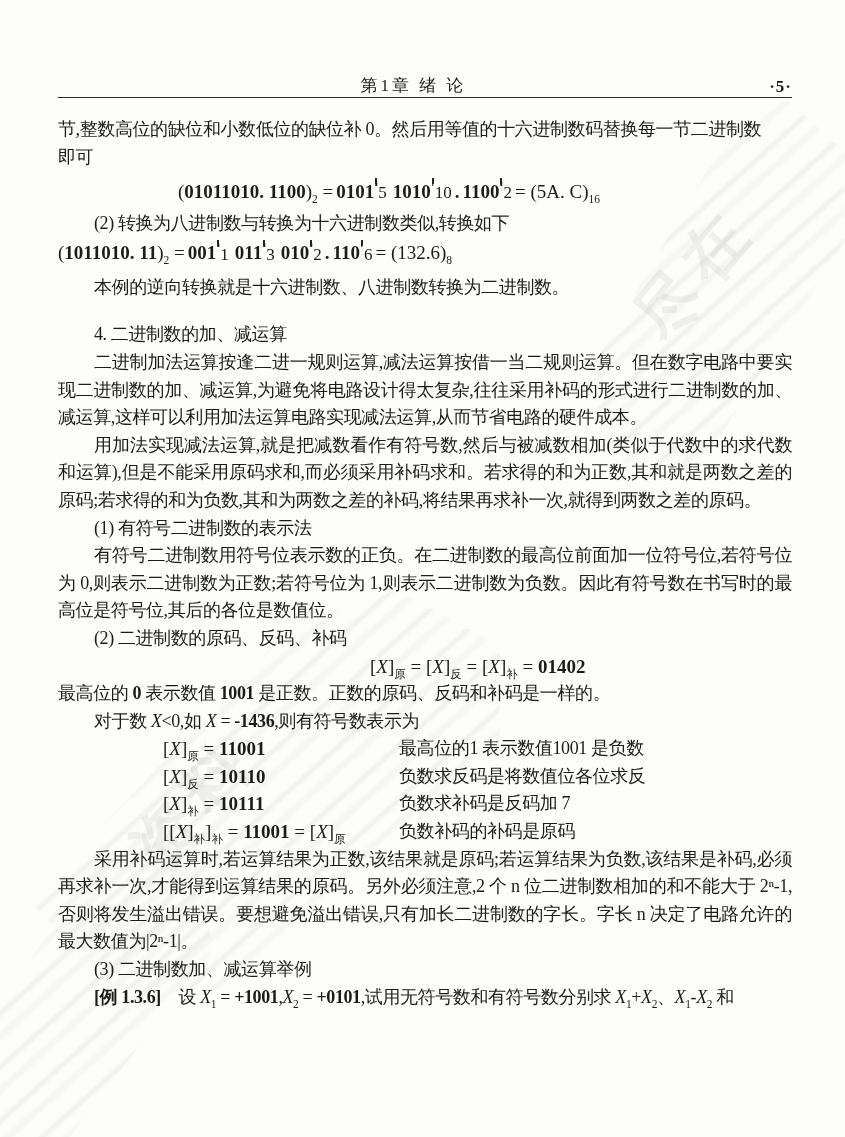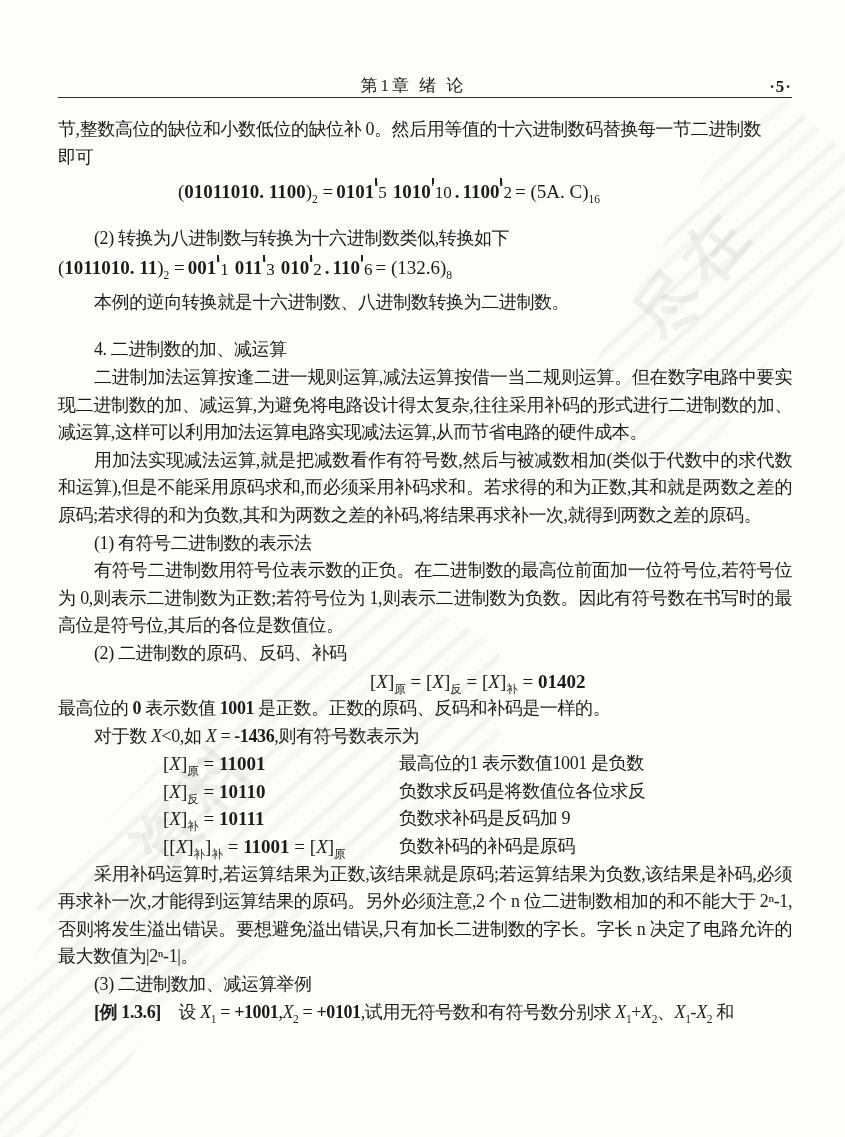--- a/index.html
+++ b/index.html
@@ -43,21 +43,21 @@
       background:#222;transform:translateX(-50%);}
   .flabel{font-size:17px;font-weight:normal;margin-top:3px;letter-spacing:0;}
   .fafter{font-weight:bold;}
   
   .cformula{margin:0 0 0 312px;font-size:19px;line-height:27.6px;}
   .srow{display:flex;margin-left:105px;font-size:18px;line-height:27.6px;}
   .srow .sf{width:236px;font-size:19px;}
   .srow .sdesc{letter-spacing:-0.4px;}
   .gap4{margin-top:20px;}
   .gap6{margin-top:6px;}
-  .gap8{margin-top:19px;}
+  .gap8{margin-top:4px;}
   .gap18{margin-top:18px;}
 </style>
 </head>
 <body>
 
 <div class="page">
 
   <div class="wm wm-streaks wm1"></div>
   <div class="wm wm-streaks wm2"></div>
   <div class="wm wm-streaks wm3"></div>
@@ -142,21 +142,21 @@
         <div class="srow">
           <span class="sf"><span>[</span><span class="ti">X</span><span>]</span><sub>原</sub><span> = </span><span class="tb">11001</span></span>
           <span class="sdesc">最高位的1 表示数值1001 是负数</span>
         </div>
         <div class="srow">
           <span class="sf"><span>[</span><span class="ti">X</span><span>]</span><sub>反</sub><span> = </span><span class="tb">10110</span></span>
           <span class="sdesc">负数求反码是将数值位各位求反</span>
         </div>
         <div class="srow">
           <span class="sf"><span>[</span><span class="ti">X</span><span>]</span><sub>补</sub><span> = </span><span class="tb">10111</span></span>
-          <span class="sdesc">负数求补码是反码加 9</span>
+          <span class="sdesc">负数求补码是反码加 7</span>
         </div>
         <div class="srow">
           <span class="sf"><span>[[</span><span class="ti">X</span><span>]</span><sub>补</sub><span>]</span><sub>补</sub><span> = </span><span class="tb">11001</span><span> = [</span><span class="ti">X</span><span>]</span><sub>原</sub></span>
           <span class="sdesc">负数补码的补码是原码</span>
         </div>
       </div>
 
     <p class="p ind">采用补码运算时,若运算结果为正数,该结果就是原码;若运算结果为负数,该结果是补码,必须再求补一次,才能得到运算结果的原码。另外必须注意,2 个 n 位二进制数相加的和不能大于 2ⁿ-1,否则将发生溢出错误。要想避免溢出错误,只有加长二进制数的字长。字长 n 决定了电路允许的最大数值为|2ⁿ-1|。</p>
 
     <p class="p ind">(3) 二进制数加、减运算举例</p>

